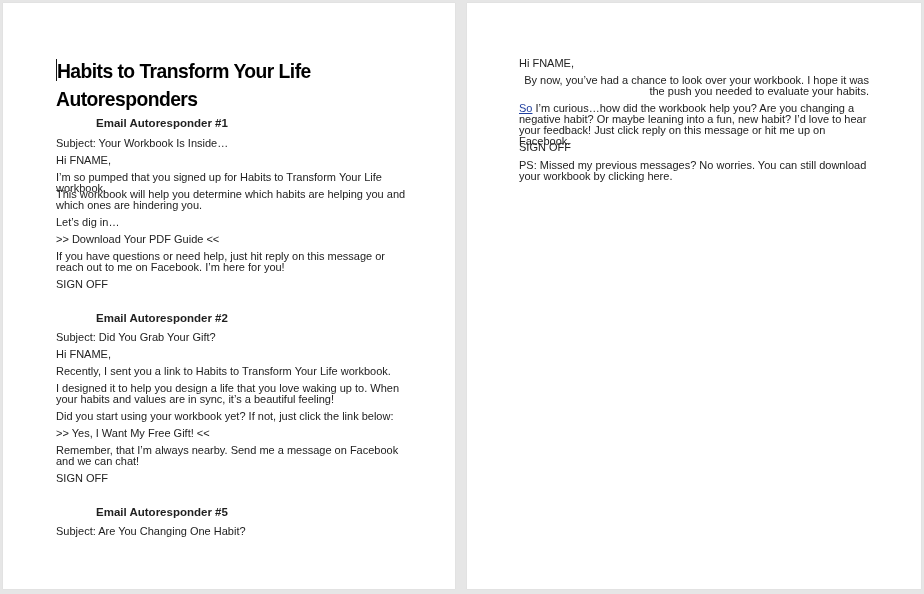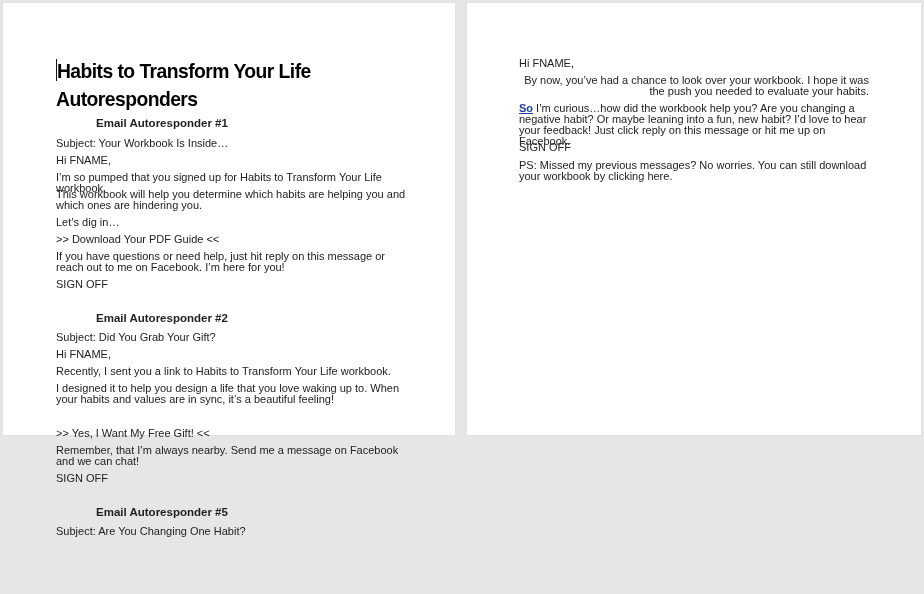--- a/index.html
+++ b/index.html
@@ -12,21 +12,21 @@
       background: #e6e6e6;
       position: relative;
       overflow: hidden;
       font-family: "Liberation Sans", sans-serif;
       color: #1a1a1a;
     }
     .page {
       position: absolute;
       background: #ffffff;
       top: 3px;
-      height: 432px;
+      height: 586px;
       box-shadow: 0 0 1px #cfcfcf;
     }
     #page1 { left: 3px; width: 452px; }
     #page2 { left: 467px; width: 454px; }
 
     .doc-title {
       position: absolute;
       left: 53px;
       top: 54px;
       margin: 0;
@@ -62,21 +62,20 @@
       position: absolute;
       font-size: 11px;
       line-height: 11px;
       color: #222;
       width: 350px;
       margin: 0;
     }
     .link-word {
       color: #1f3f9f;
       text-decoration: underline;
-      font-weight: bold;
     }
   </style>
 </head>
 <body>
 
 <div class="page" id="page1">
   <h1 class="doc-title">
     <span class="cursor"></span><span>Habits to Transform Your Life</span><br>
     <span>Autoresponders</span>
   </h1>
@@ -89,20 +88,21 @@
   <p class="para" style="left:53px; top:214px;">Let’s dig in…</p>
   <p class="para" style="left:53px; top:231px;">&gt;&gt; Download Your PDF Guide &lt;&lt;</p>
   <p class="para" style="left:53px; top:248px;">If you have questions or need help, just hit reply on this message or reach out to me on Facebook. I’m here for you!</p>
   <p class="para" style="left:53px; top:276px;">SIGN OFF</p>
 
   <h2 class="heading" style="left:53px; top:308px;">Email Autoresponder #2</h2>
   <p class="para" style="left:53px; top:329px;">Subject: Did You Grab Your Gift?</p>
   <p class="para" style="left:53px; top:346px;">Hi FNAME,</p>
   <p class="para" style="left:53px; top:363px;">Recently, I sent you a link to Habits to Transform Your Life workbook.</p>
   <p class="para" style="left:53px; top:380px;">I designed it to help you design a life that you love waking up to. When your habits and values are in sync, it’s a beautiful feeling!</p>
+  <p class="para" style="left:53px; top:408px;">Did you start using your workbook yet? If not, just click the link below:</p>
   <p class="para" style="left:53px; top:425px;">&gt;&gt; Yes, I Want My Free Gift! &lt;&lt;</p>
   <p class="para" style="left:53px; top:442px;">Remember, that I’m always nearby. Send me a message on Facebook and we can chat!</p>
   <p class="para" style="left:53px; top:470px;">SIGN OFF</p>
 
   <h2 class="heading" style="left:53px; top:502px;">Email Autoresponder #5</h2>
   <p class="para" style="left:53px; top:523px;">Subject: Are You Changing One Habit?</p>
 </div>
 
 <div class="page" id="page2">
   <p class="para" style="left:52px; top:55px;">Hi FNAME,</p>

